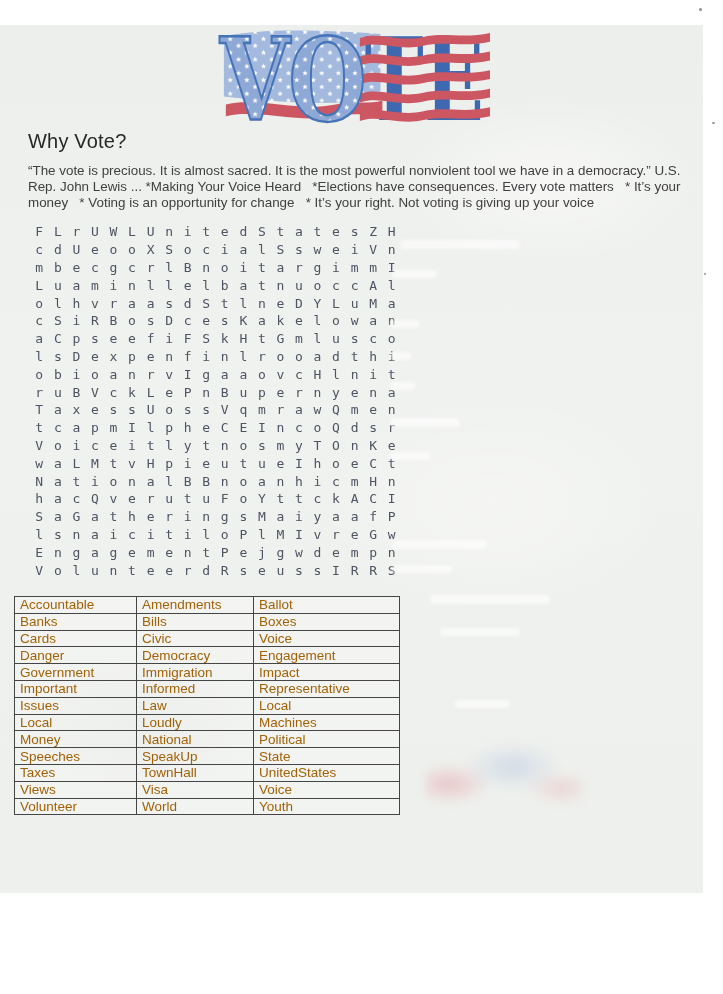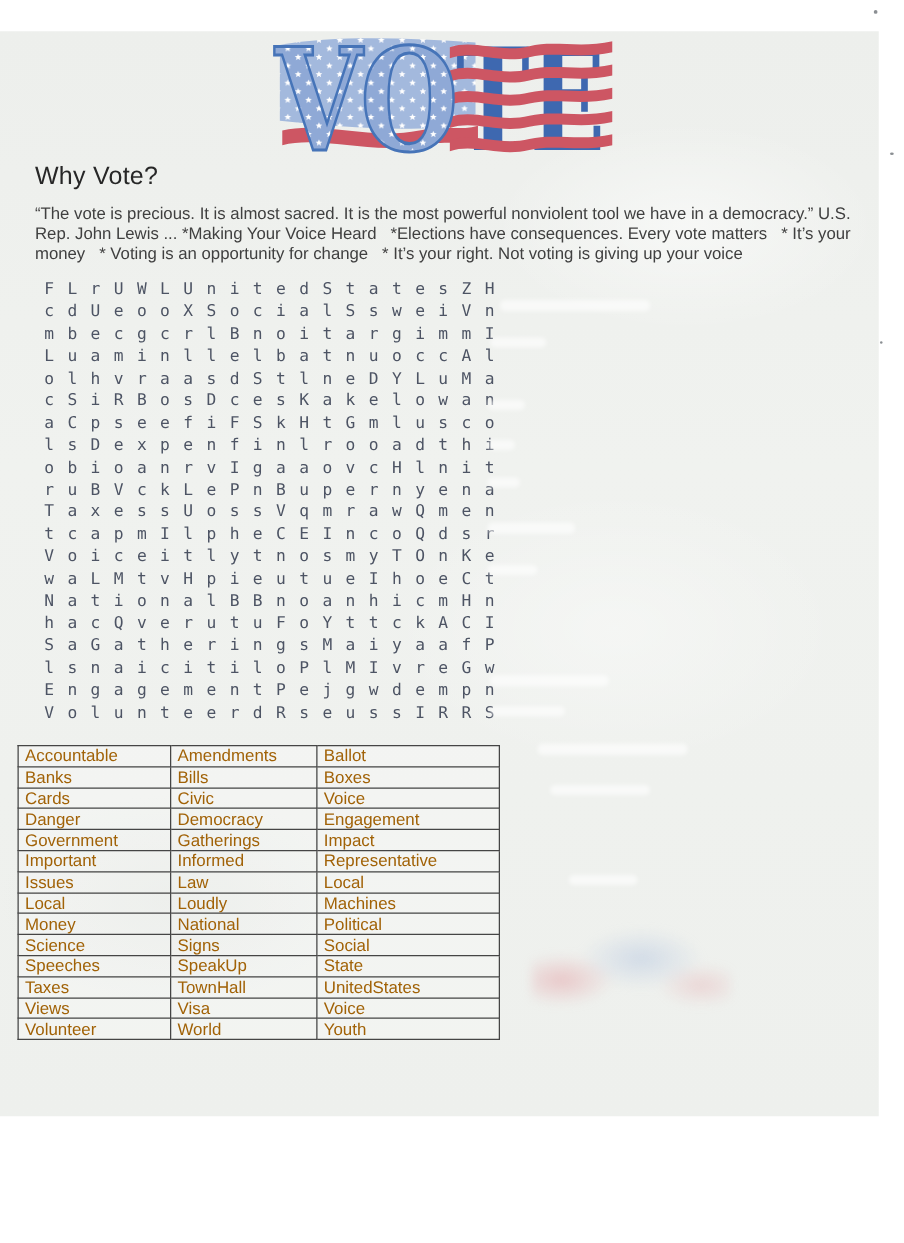--- a/index.html
+++ b/index.html
@@ -591,21 +591,21 @@
         <td>Civic</td>
         <td>Voice</td>
       </tr>
       <tr>
         <td>Danger</td>
         <td>Democracy</td>
         <td>Engagement</td>
       </tr>
       <tr>
         <td>Government</td>
-        <td>Gatherings</td>
+        <td>Immigration</td>
         <td>Impact</td>
       </tr>
       <tr>
         <td>Important</td>
         <td>Informed</td>
         <td>Representative</td>
       </tr>
       <tr>
         <td>Issues</td>
         <td>Law</td>
@@ -613,25 +613,20 @@
       </tr>
       <tr>
         <td>Local</td>
         <td>Loudly</td>
         <td>Machines</td>
       </tr>
       <tr>
         <td>Money</td>
         <td>National</td>
         <td>Political</td>
-      </tr>
-      <tr>
-        <td>Science</td>
-        <td>Signs</td>
-        <td>Social</td>
       </tr>
       <tr>
         <td>Speeches</td>
         <td>SpeakUp</td>
         <td>State</td>
       </tr>
       <tr>
         <td>Taxes</td>
         <td>TownHall</td>
         <td>UnitedStates</td>

